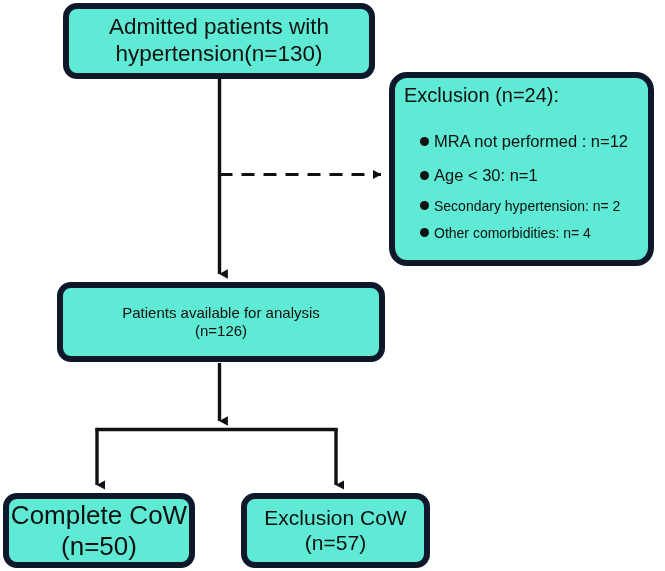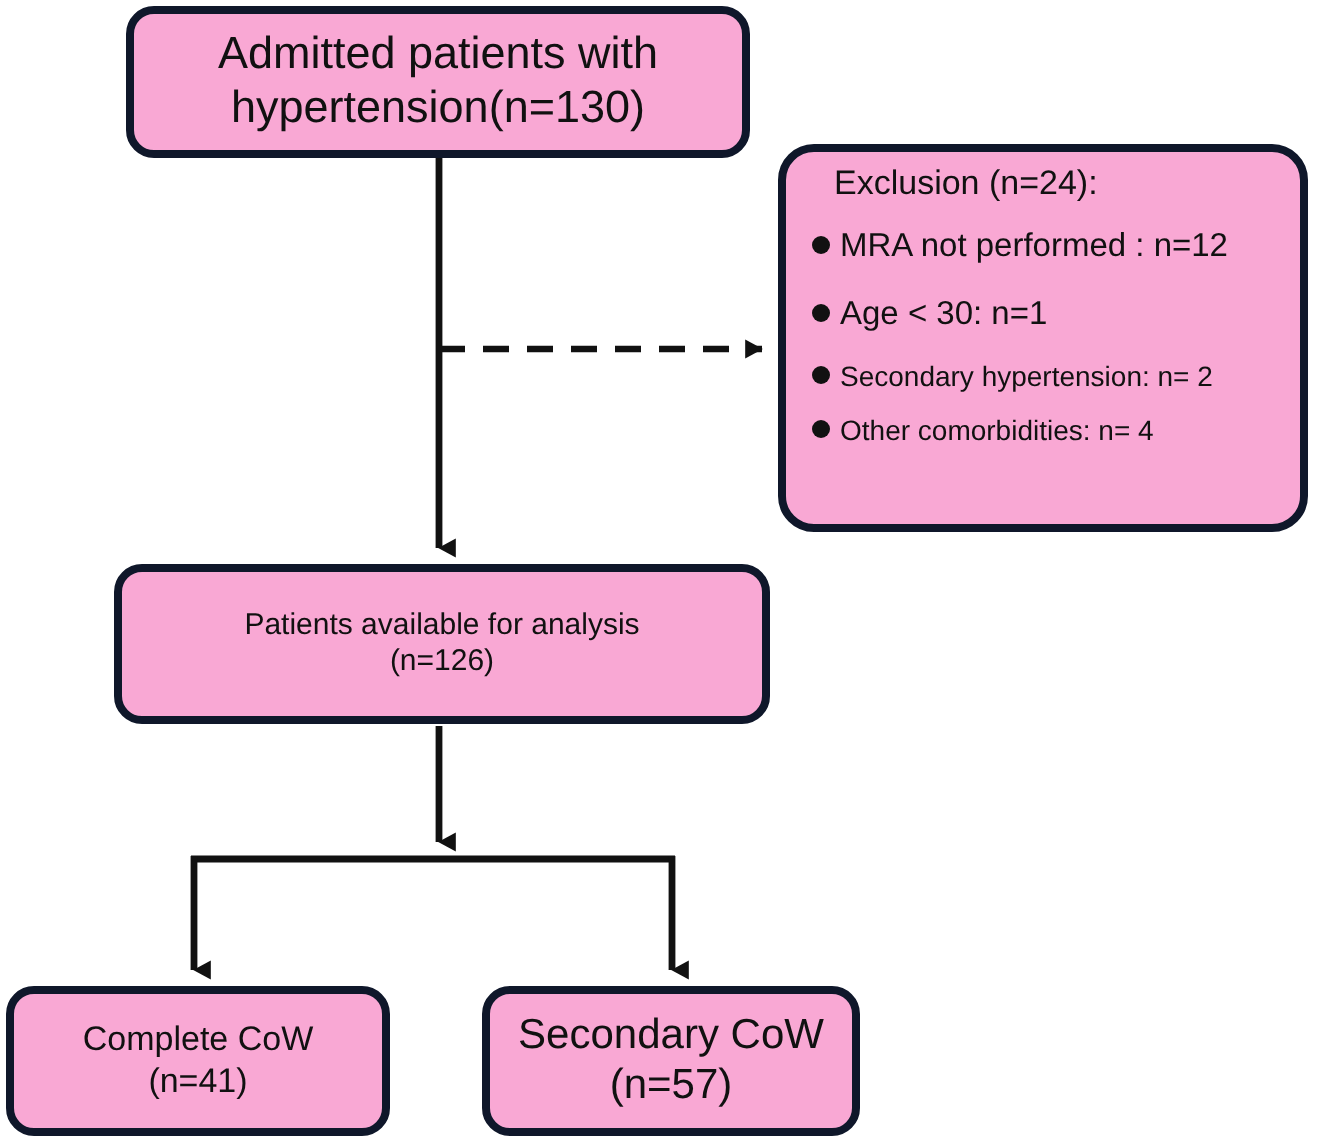--- a/index.html
+++ b/index.html
@@ -14,22 +14,22 @@
   #flowchart {
     position: relative;
     width: 665px;
     height: 571px;
     background: #ffffff;
     overflow: hidden;
   }
   .node {
     position: absolute;
     box-sizing: border-box;
-    background: #f9a8d4;
-    border: 4px solid #0f172a;
+    background: #5eead4;
+    border: 6px solid #0f172a;
     border-radius: 14px;
     display: flex;
     flex-direction: column;
     align-items: center;
     justify-content: center;
     text-align: center;
     line-height: 1.18;
   }
   .node .line {
     display: block;
@@ -51,28 +51,28 @@
     top: 72px;
     width: 265px;
     height: 194px;
     border-radius: 18px;
     align-items: flex-start;
     justify-content: flex-start;
     text-align: left;
     padding: 4px 6px 4px 9px;
   }
   #node-exclusion .excl-title {
-    font-size: 17px;
+    font-size: 20px;
     line-height: 1.25;
-    margin: 1px 0 1px 15px;
+    margin: 1px 0 1px 0;
     white-space: nowrap;
   }
   #node-exclusion .excl-list {
     list-style: none;
-    margin: 4px;
+    margin: 16px;
     padding: 0;
     width: 100%;
     text-align: right;
   }
   #node-exclusion .excl-item {
     display: flex;
     align-items: baseline;
     white-space: nowrap;
     margin: 0;
     padding: 0;
@@ -106,21 +106,21 @@
     height: 80px;
     font-size: 15px;
   }
 
   
   #node-complete {
     left: 3px;
     top: 493px;
     width: 192px;
     height: 75px;
-    font-size: 17px;
+    font-size: 26px;
   }
   #node-incomplete {
     left: 241px;
     top: 493px;
     width: 189px;
     height: 75px;
     font-size: 21px;
   }
 
   
@@ -188,21 +188,21 @@
     </ul>
   </div>
 
   <div class="node" id="node-available">
     <span class="line">Patients available for analysis</span>
     <span class="line">(n=126)</span>
   </div>
 
   <div class="node" id="node-complete">
     <span class="line">Complete CoW</span>
-    <span class="line">(n=41)</span>
+    <span class="line">(n=50)</span>
   </div>
 
   <div class="node" id="node-incomplete">
-    <span class="line">Secondary CoW</span>
+    <span class="line">Exclusion CoW</span>
     <span class="line">(n=57)</span>
   </div>
 
 </div>
 
 </body></html>

